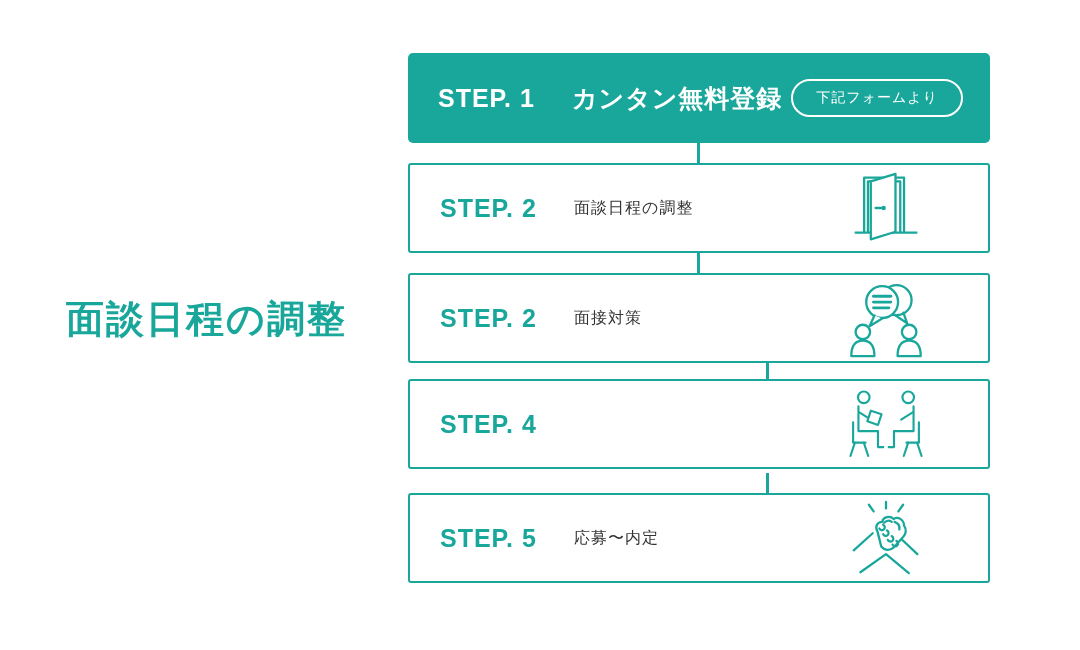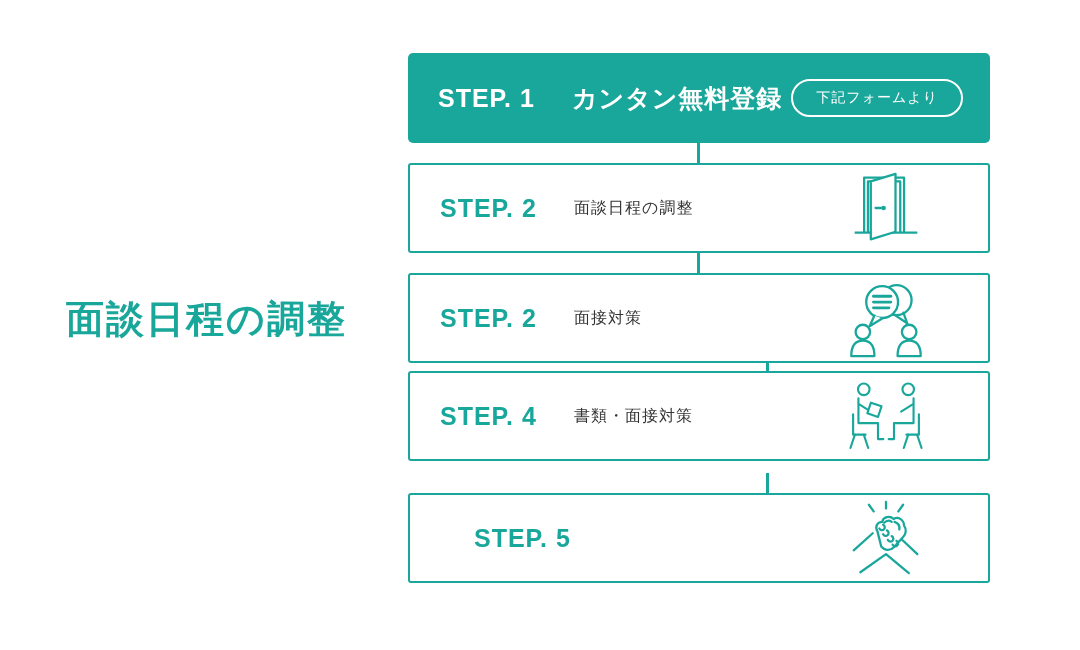--- a/index.html
+++ b/index.html
@@ -15,21 +15,21 @@
   .main-title{
     position:absolute;left:66px;top:294px;margin:0;
     font-size:38px;font-weight:800;letter-spacing:2px;color:var(--teal);
     white-space:nowrap;
   }
   .steps{position:absolute;left:408px;top:53px;width:582px;height:456px;}
   .step{
     position:absolute;left:0;width:582px;height:90px;
     display:flex;align-items:center;
   }
-  .r0{top:0;} .r1{top:110px;} .r2{top:220px;} .r3{top:318px;justify-content:flex-end;} .r4{top:440px;padding-left:34px;}
+  .r0{top:0;} .r1{top:110px;} .r2{top:220px;} .r3{top:326px;justify-content:flex-end;} .r4{top:440px;}
   .step.filled{background:var(--teal);border-radius:5px;}
   .step.outlined{background:#ffffff;border:2px solid var(--teal);border-radius:3px;}
   .step-label{
     margin-left:30px;width:134px;flex:0 0 auto;
     font-size:25px;font-weight:700;letter-spacing:1px;color:var(--teal);
     white-space:nowrap;
   }
   .step.filled .step-label{color:#ffffff;}
   .step-title{
     font-size:16px;font-weight:500;color:var(--text_dark);
@@ -104,21 +104,20 @@
           <circle cx="64" cy="57" r="7.5"></circle>
           <path d="M52 82 C52 70 57 66 64 66 C71 66 76 70 76 82 Z"></path>
         </svg>
       </span>
     </div>
 
     <div class="connector c2"></div>
 
     <div class="step outlined r3">
       <span class="step-label">STEP. 4</span>
-      <span class="step-title">書類・面接対策</span>
       <span class="icon">
         <svg width="84" height="76" viewBox="0 0 90 80" fill="none" stroke="currentColor" stroke-width="2.4" stroke-linecap="round" stroke-linejoin="round">
 
           <circle cx="20" cy="10" r="6.5"></circle>
           <path d="M14 20 L14 48 L36 48 L36 66 L42 66"></path>
           <path d="M15 27 L28 35"></path>
           <polygon points="28,25 40,29 36,41 24,37" fill="#ffffff"></polygon>
           <path d="M8 38 L8 61 L22 61"></path>
           <path d="M10 61 L5 76"></path>
           <path d="M20 61 L25 76"></path>
@@ -130,20 +129,21 @@
           <path d="M80 61 L85 76"></path>
           <path d="M70 61 L65 76"></path>
         </svg>
       </span>
     </div>
 
     <div class="connector c3"></div>
 
     <div class="step outlined r4">
       <span class="step-label">STEP. 5</span>
+      <span class="step-title">応募〜内定</span>
       <span class="icon">
         <svg width="76" height="78" viewBox="0 0 80 80" fill="none" stroke="currentColor" stroke-width="2.4" stroke-linecap="round" stroke-linejoin="round">
 
           <path d="M40 9 L40 2"></path>
           <path d="M27 12 L22 5"></path>
           <path d="M53 12 L58 5"></path>
 
           <path d="M6 53 L26 35"></path>
           <path d="M73 57 L55 40"></path>
           <path d="M13 76 L40 57 L64 77"></path>

